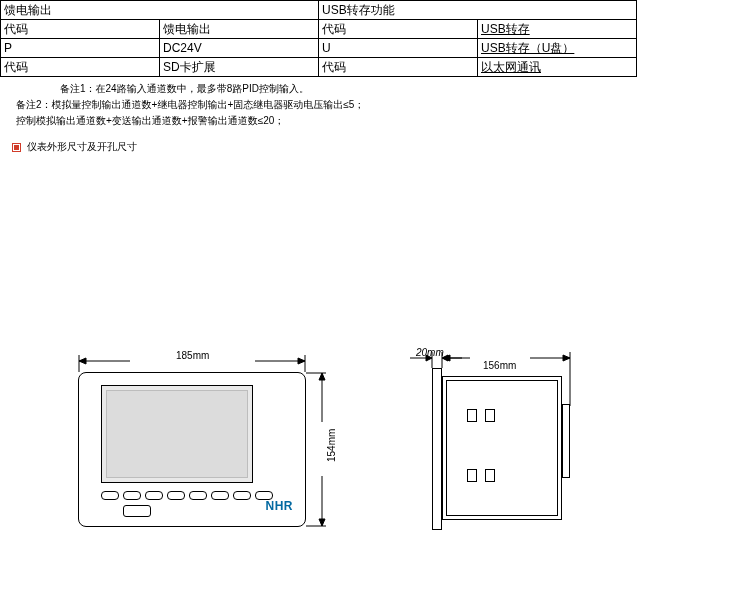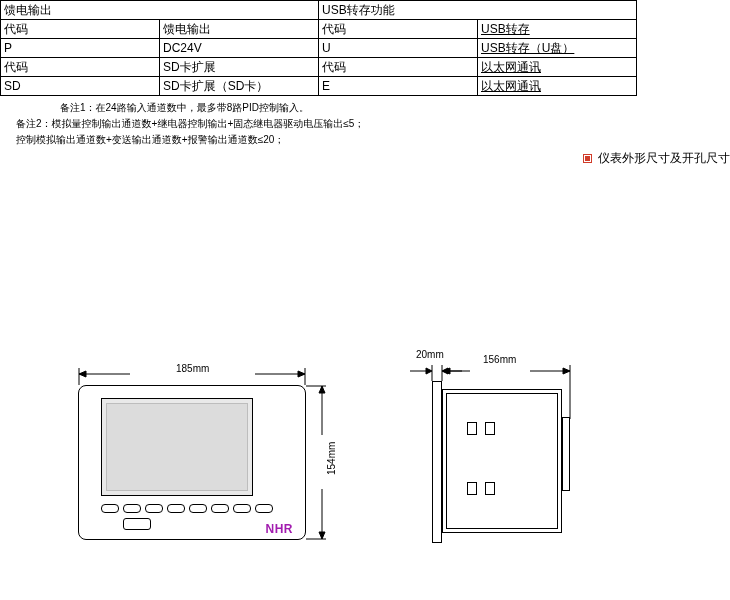--- a/index.html
+++ b/index.html
@@ -51,28 +51,27 @@
     padding-left: 60px;
     font-size: 10px;
     line-height: 16px;
   }
   .note-line2, .note-line3 {
     margin-left: -46px;
     padding-left: 2px;
   }
 
   .section-title {
-    margin-top: 2px;
+    margin-top: 11px;
     margin-left: 12px;
-    font-size: 12px;
+    font-size: 10px;
     font-weight: normal;
     display: flex;
     align-items: center;
     gap: 6px;
-    justify-content: flex-end;
   }
   .redmark {
     display: inline-block;
     width: 9px;
     height: 9px;
     background: #d13c2a;
     position: relative;
   }
   .redmark::after {
     content: "";
@@ -145,24 +144,24 @@
     position: absolute;
     left: 44px; top: 132px;
     width: 28px; height: 12px;
     border: 1px solid #000;
     border-radius: 3px;
     background: #fff;
     box-sizing: border-box;
   }
   .brand {
     position: absolute;
-    right: 12px; bottom: 3px;
+    right: 12px; bottom: 13px;
     font-size: 12px;
     font-weight: bold;
-    color: #a21caf;
+    color: #0369a1;
     letter-spacing: 0.5px;
     font-family: "Liberation Sans", sans-serif;
   }
 
   
   .side-flange {
     position: absolute;
     left: 432px; top: 214px;
     width: 10px; height: 162px;
     border: 1px solid #000;
@@ -227,26 +226,20 @@
         <td class="c2">DC24V</td>
         <td class="c3">U</td>
         <td class="c4">USB转存（U盘）</td>
       </tr>
       <tr>
         <td class="c1">代码</td>
         <td class="c2">SD卡扩展</td>
         <td class="c3">代码</td>
         <td class="c4">以太网通讯</td>
       </tr>
-      <tr>
-        <td class="c1">SD</td>
-        <td class="c2">SD卡扩展（SD卡）</td>
-        <td class="c3">E</td>
-        <td class="c4">以太网通讯</td>
-      </tr>
     </tbody>
   </table>
 
   <div class="notes">
     <div>备注1：在24路输入通道数中，最多带8路PID控制输入。</div>
     <div class="note-line2">备注2：模拟量控制输出通道数+继电器控制输出+固态继电器驱动电压输出≤5；</div>
     <div class="note-line3">控制模拟输出通道数+变送输出通道数+报警输出通道数≤20；</div>
   </div>
 
   <div class="section-title">
@@ -297,22 +290,22 @@
         <line x1="266" y1="540" x2="266" y2="586"></line>
         <line x1="249" y1="439" x2="270" y2="439"></line>
         <line x1="249" y1="586" x2="270" y2="586"></line>
         <path d="M266 439 L263 446 L269 446 Z" fill="#000"></path>
         <path d="M266 586 L263 579 L269 579 Z" fill="#000"></path>
       </g>
     </svg>
 
     <div class="dim-label" style="left:176px; top:196px;">185mm</div>
     <div class="dim-label vert" style="left:326px; top:308px;">154mm</div>
-    <div class="dim-label" style="left:416px; top:182px;">20mm</div>
-    <div class="dim-label" style="left:483px; top:187px;">156mm</div>
+    <div class="dim-label" style="left:416px; top:193px;font-style:italic;">20mm</div>
+    <div class="dim-label" style="left:483px; top:206px;">156mm</div>
 
     <div class="front-outer">
       <div class="front-screen">
         <div class="front-screen-inner"></div>
       </div>
       <div class="btn-row">
         <span class="key"></span>
         <span class="key"></span>
         <span class="key"></span>
         <span class="key"></span>

